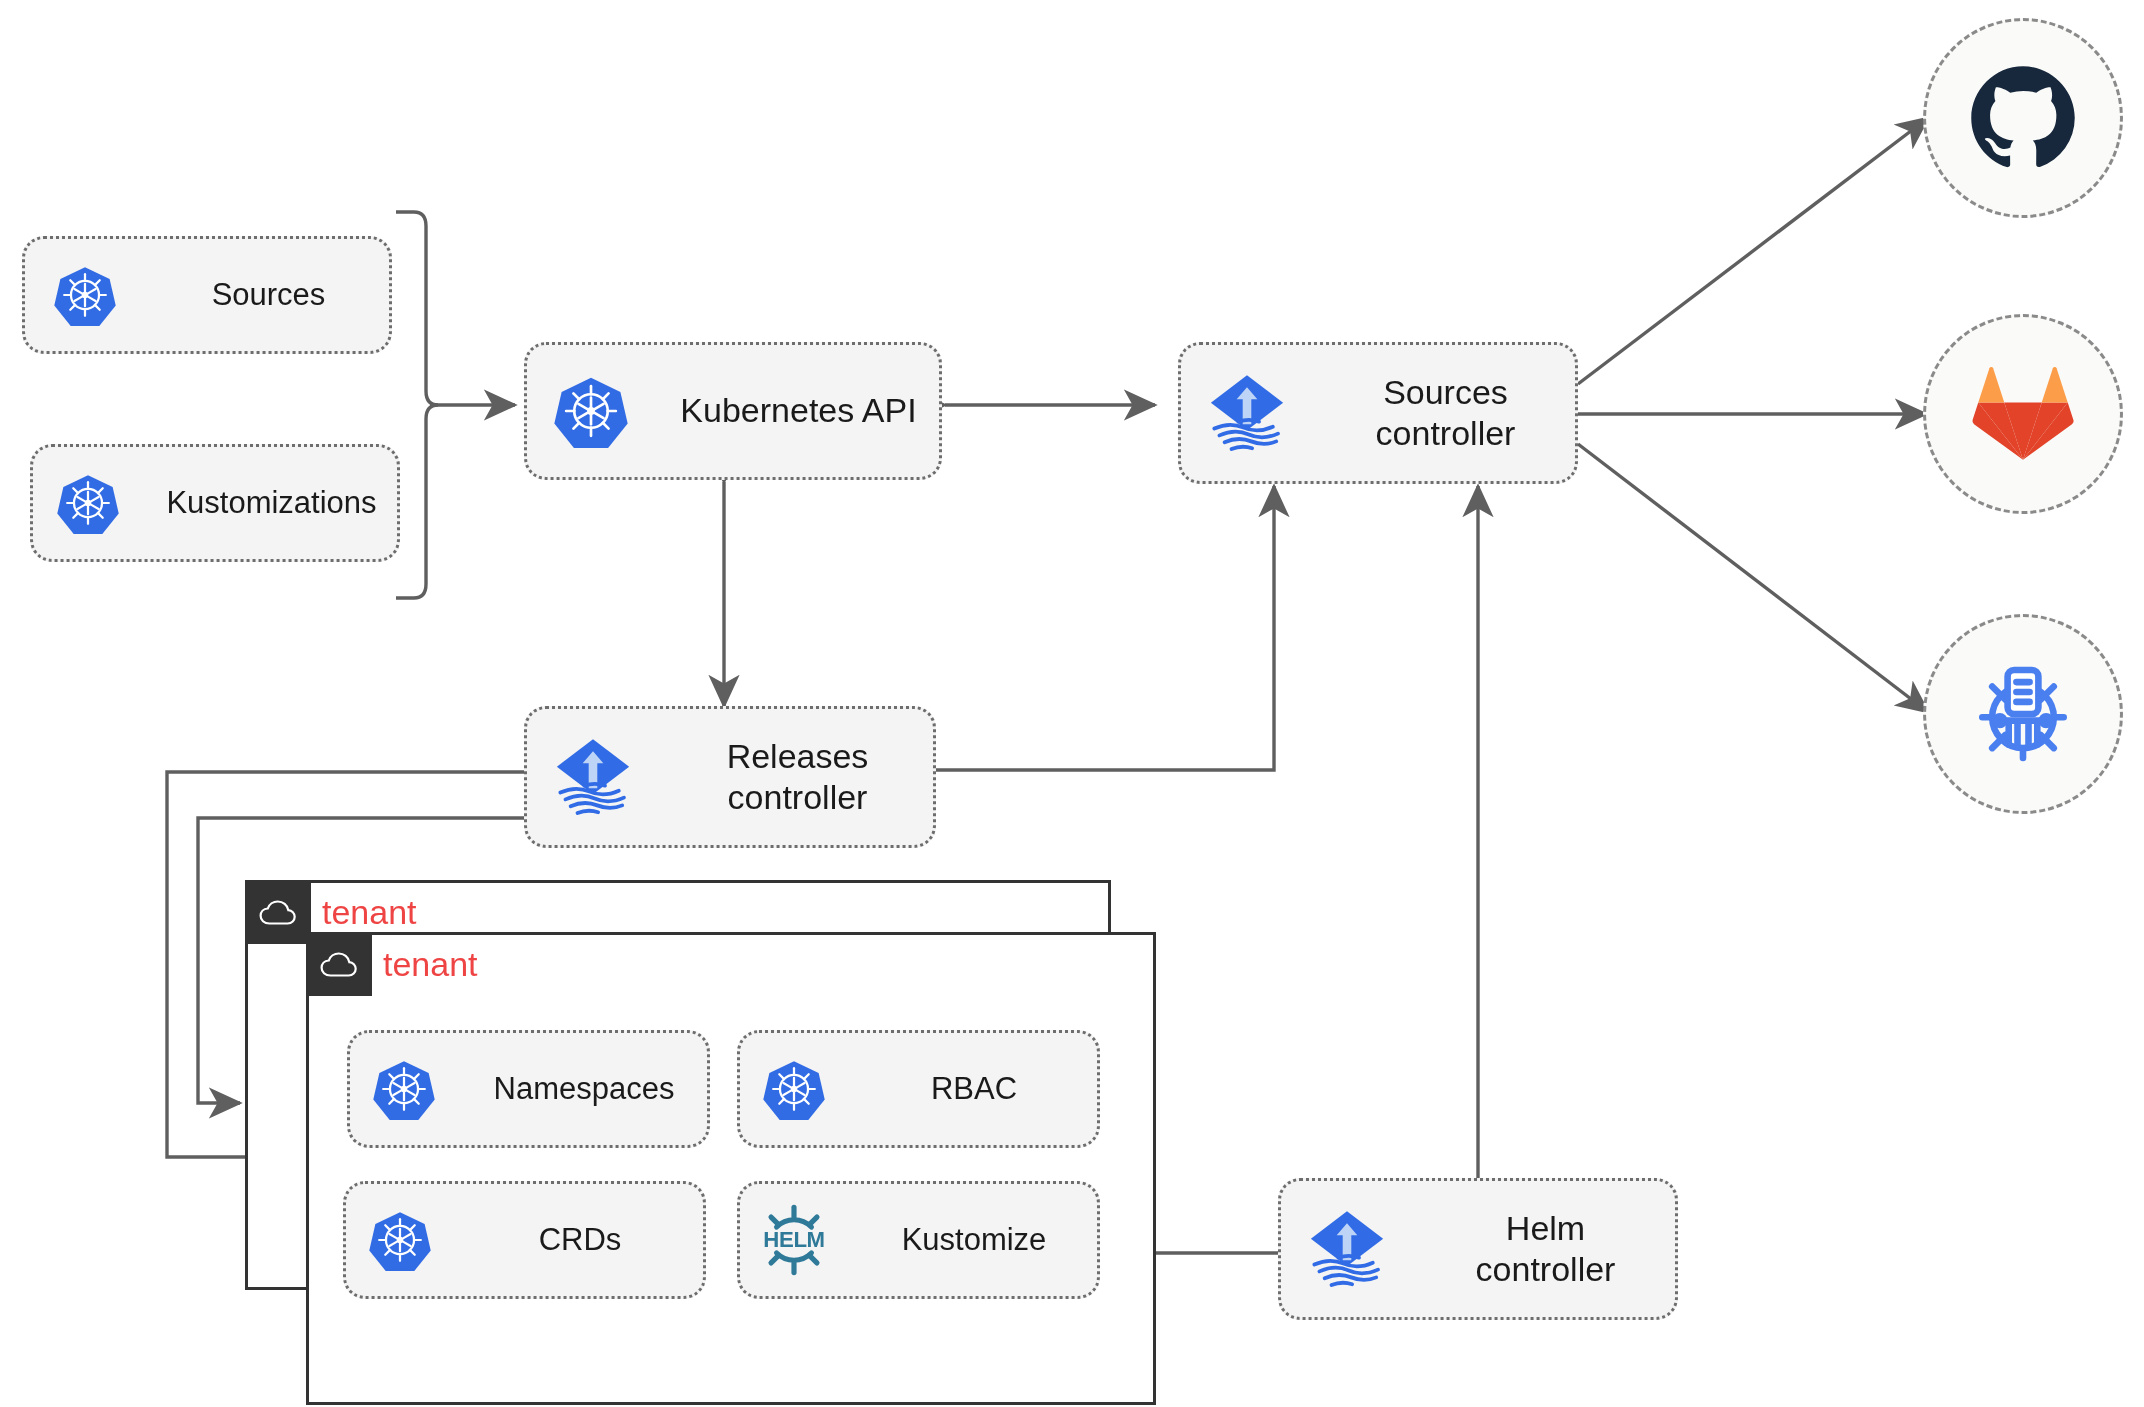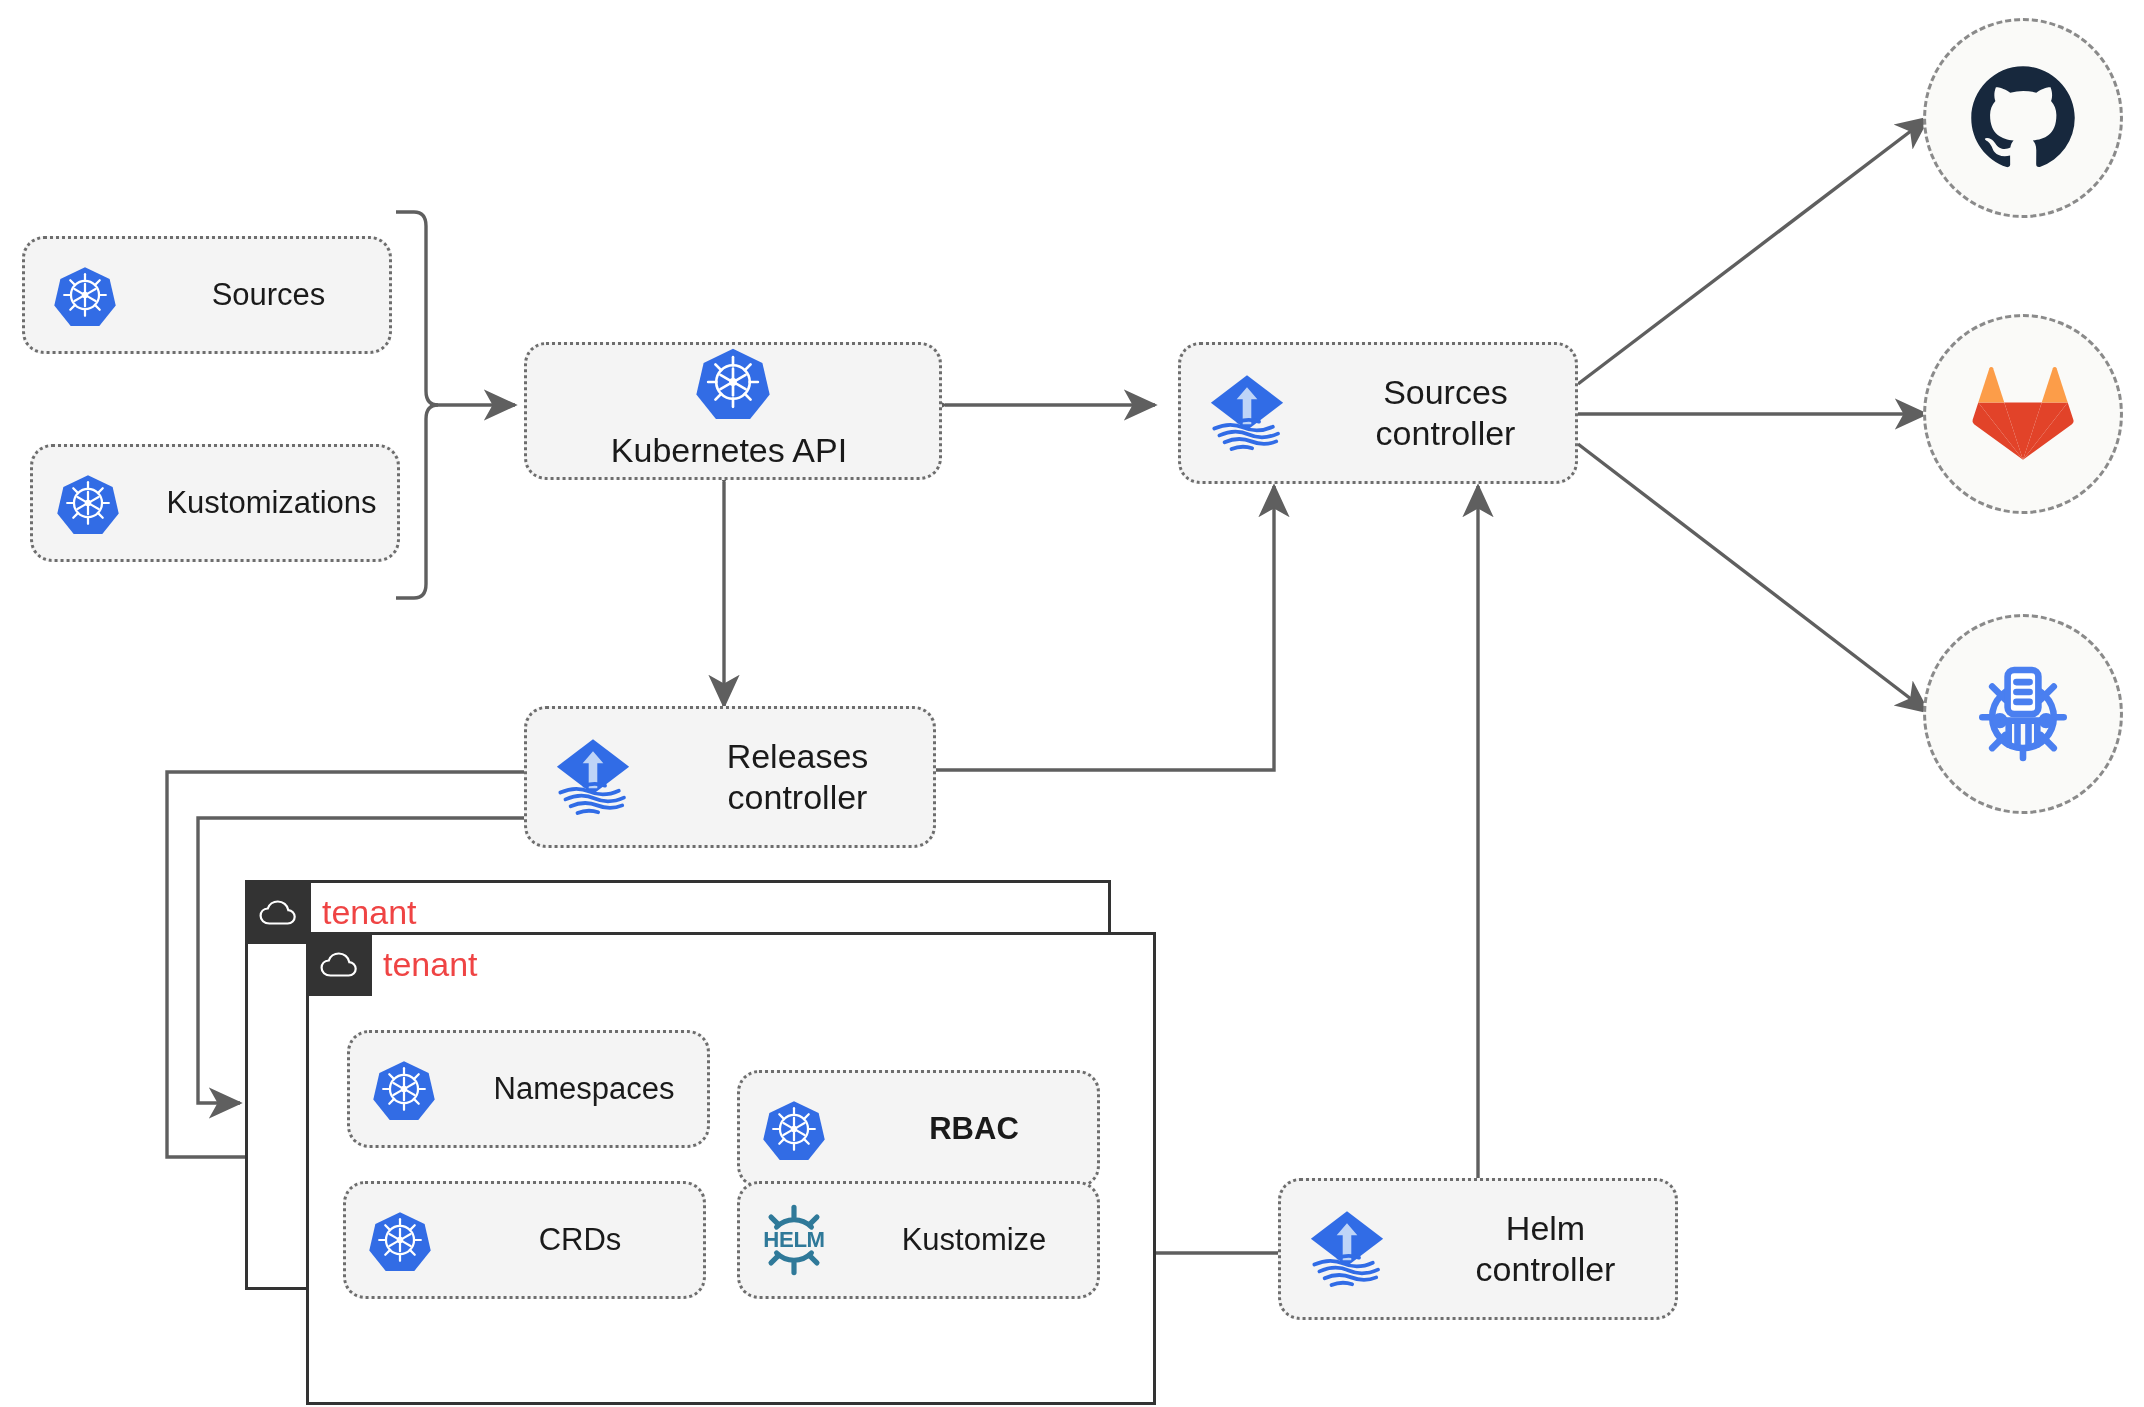--- a/index.html
+++ b/index.html
@@ -191,21 +191,21 @@
           <line x1="21.1" y1="25.9" x2="28.9" y2="30.3"></line>
           <line x1="35.1" y1="33.7" x2="42.9" y2="38.1"></line>
           <line x1="42.9" y1="25.9" x2="35.1" y2="30.3"></line>
           <line x1="28.9" y1="33.7" x2="21.1" y2="38.1"></line>
         </g>
       </svg>
     </span>
     <span class="lbl" style="font-size:31px;">Kustomizations</span>
   </div>
 
-  <div class="node" style="left:524px; top:342px; width:418px; height:138px;flex-direction:column;">
+  <div class="node" style="left:524px; top:342px; width:418px; height:138px;">
     <span class="ico" style="width:128px;">
       <svg class="k8s-svg" width="74" height="74" viewBox="0 0 64 64">
         <path d="M32 2.4 58.2 15.0 64.7 43.2 46.6 65.8H17.4L-0.7 43.2 5.8 15.0Z" transform="translate(0,-1) scale(0.97) translate(1,2)" fill="#326ce5"></path>
         <g fill="none" stroke="#ffffff" stroke-width="2.3" stroke-linecap="round">
           <circle cx="32" cy="32" r="14.5"></circle>
           <circle cx="32" cy="32" r="3.4" fill="#ffffff" stroke="none"></circle>
           <line x1="32" y1="10.5" x2="32" y2="17.6"></line>
           <line x1="32" y1="46.4" x2="32" y2="53.5"></line>
           <line x1="10.5" y1="32" x2="17.6" y2="32"></line>
           <line x1="46.4" y1="32" x2="53.5" y2="32"></line>
@@ -299,21 +299,21 @@
           <line x1="21.1" y1="25.9" x2="28.9" y2="30.3"></line>
           <line x1="35.1" y1="33.7" x2="42.9" y2="38.1"></line>
           <line x1="42.9" y1="25.9" x2="35.1" y2="30.3"></line>
           <line x1="28.9" y1="33.7" x2="21.1" y2="38.1"></line>
         </g>
       </svg>
     </span>
     <span class="lbl" style="font-size:31px;">Namespaces</span>
   </div>
 
-  <div class="node" style="left:737px; top:1070px; width:363px; height:118px;font-weight:bold;">
+  <div class="node" style="left:737px; top:1030px; width:363px; height:118px;">
     <span class="ico" style="width:108px;">
       <svg class="k8s-svg" width="62" height="62" viewBox="0 0 64 64">
         <path d="M32 2.4 58.2 15.0 64.7 43.2 46.6 65.8H17.4L-0.7 43.2 5.8 15.0Z" transform="translate(0,-1) scale(0.97) translate(1,2)" fill="#326ce5"></path>
         <g fill="none" stroke="#ffffff" stroke-width="2.3" stroke-linecap="round">
           <circle cx="32" cy="32" r="14.5"></circle>
           <circle cx="32" cy="32" r="3.4" fill="#ffffff" stroke="none"></circle>
           <line x1="32" y1="10.5" x2="32" y2="17.6"></line>
           <line x1="32" y1="46.4" x2="32" y2="53.5"></line>
           <line x1="10.5" y1="32" x2="17.6" y2="32"></line>
           <line x1="46.4" y1="32" x2="53.5" y2="32"></line>

